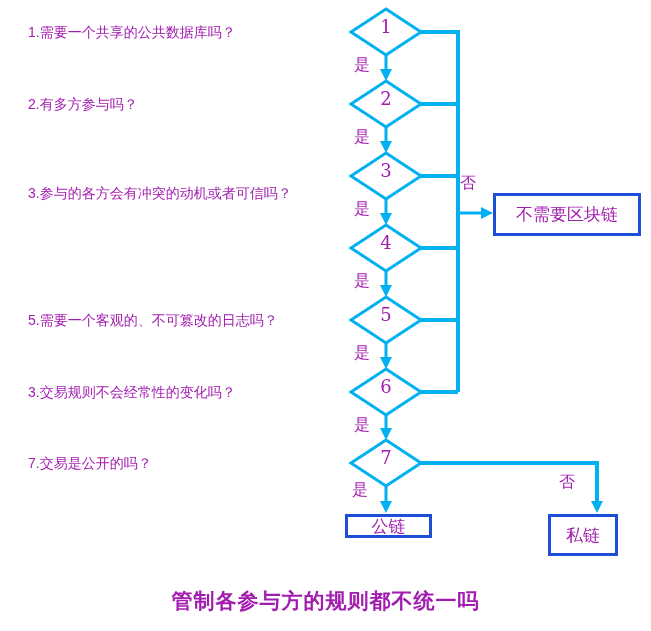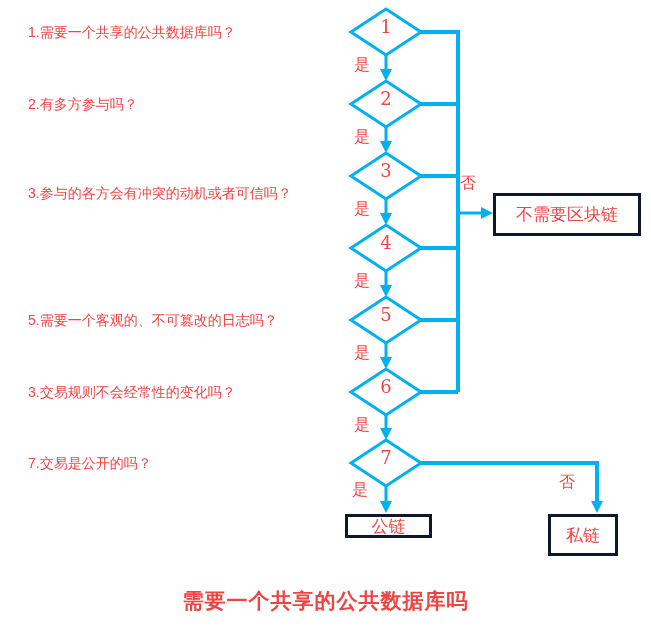--- a/index.html
+++ b/index.html
@@ -3,21 +3,21 @@
 <meta charset="utf-8">
 <style>
   html, body { margin: 0; padding: 0; background: #ffffff; }
   #canvas {
     position: relative;
     width: 651px;
     height: 631px;
     background: #ffffff;
     overflow: hidden;
     font-family: "Liberation Sans", sans-serif;
-    color: #ef4444;
+    color: #a21caf;
   }
   #flow-svg { position: absolute; left: 0; top: 0; }
   .shape { fill: #ffffff; stroke: #00B0F0; stroke-width: 3; }
   .conn  { stroke: #00B0F0; stroke-width: 3; fill: none; }
   .conn-thick { stroke: #00B0F0; stroke-width: 4; fill: none; }
   .arrowhead { fill: #00B0F0; stroke: none; }
   .question {
     position: absolute;
     left: 28px;
     height: 20px;
@@ -39,21 +39,21 @@
     height: 20px;
     line-height: 20px;
     font-size: 16px;
     font-family: "DejaVu Serif", serif;
   }
   .yes { width: 40px; text-align: right; }
   .no  { width: 32px; text-align: center; }
   .flow-box {
     position: absolute;
     box-sizing: border-box;
-    border: 3px solid #0f172a;
+    border: 3px solid #1d4ed8;
     background: #ffffff;
     display: flex;
     align-items: center;
     justify-content: center;
     font-size: 17px;
     font-family: "DejaVu Serif", serif;
   }
   .chart-title {
     position: absolute;
     left: 0;
@@ -133,15 +133,15 @@
   <div class="yn-label yes" style="left:330px; top:415px">是</div>
   <div class="yn-label yes" style="left:328px; top:480px">是</div>
 
   <div class="yn-label no" style="left:452px; top:173px">否</div>
   <div class="yn-label no" style="left:551px; top:472px">否</div>
 
   <div class="flow-box" style="left:493px; top:193px; width:148px; height:43px">不需要区块链</div>
   <div class="flow-box" style="left:345px; top:514px; width:87px; height:24px">公链</div>
   <div class="flow-box" style="left:548px; top:514px; width:70px; height:42px">私链</div>
 
-  <div class="chart-title">需要一个共享的公共数据库吗</div>
+  <div class="chart-title">管制各参与方的规则都不统一吗</div>
 
 </div>
 
 </body></html>

